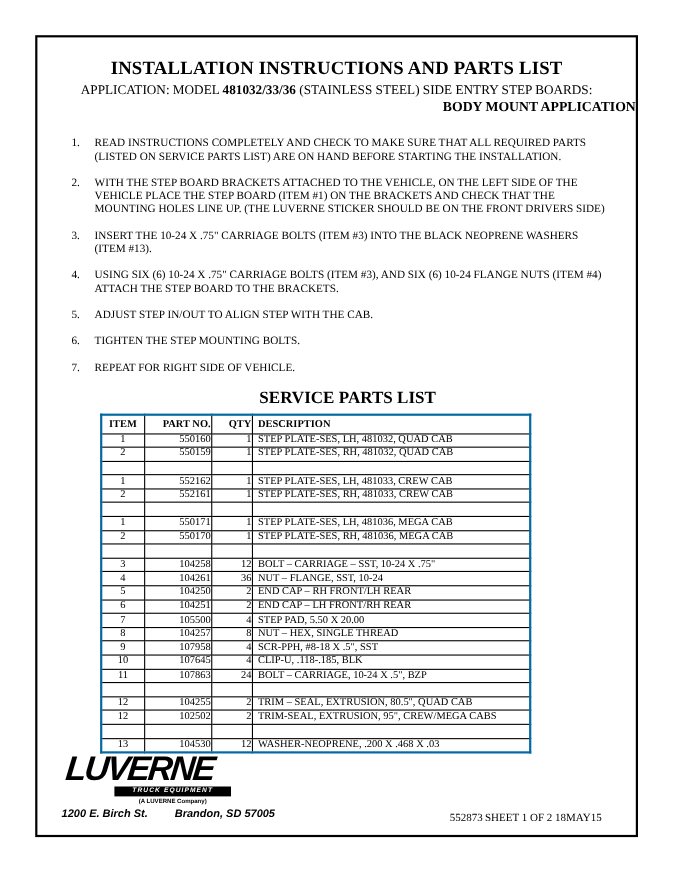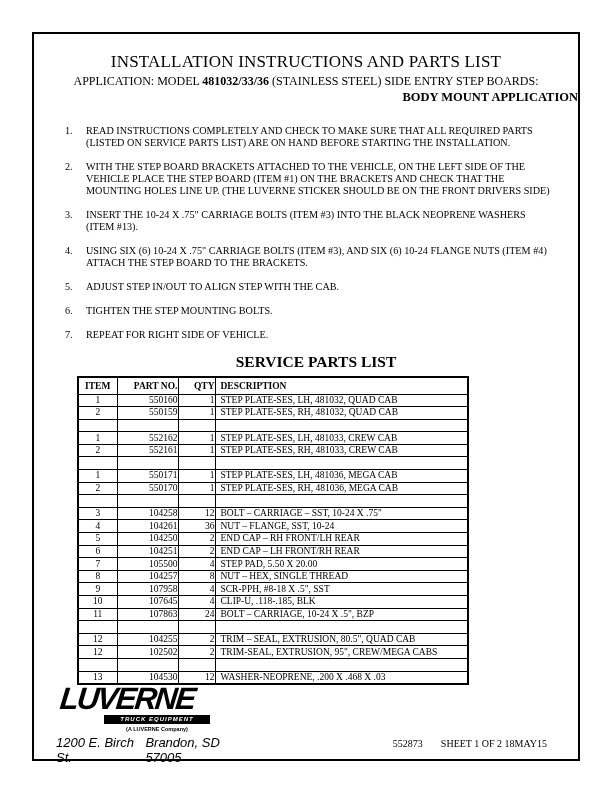--- a/index.html
+++ b/index.html
@@ -6,34 +6,34 @@
   html,body { width:612px; height:792px; background:#fff; }
   body { font-family:"Liberation Serif", serif; color:#000; position:relative; overflow:hidden; }
 
   .frame {
     position:absolute; left:32px; top:32px; width:548px; height:729px;
     border:2px solid #000;
   }
 
   
   .hdr { margin-top:18px; text-align:center; }
-  .hdr-title { font-size:17px; font-weight:normal; letter-spacing:0.2px; }
+  .hdr-title { font-size:17px; font-weight:bold; letter-spacing:0.2px; }
   .hdr-app   { font-size:12px; margin-top:2px; }
   .hdr-app .b { font-weight:bold; }
   .hdr-sub   { font-size:12.5px; font-weight:bold; margin-top:1px;text-align:right; }
 
   
   .inst-list { margin:20px 20px 0 31px; }
   .inst { display:flex; font-size:10.2px; line-height:12px; margin-bottom:12px; }
   .inst-num { width:21px; flex:0 0 21px; }
   .inst-text { width:470px; }
 
   
   .parts-title { text-align:center; font-size:15.5px; font-weight:bold; margin-top:7px; margin-bottom:5px;padding-left:20px; }
-  table.parts { border-collapse:collapse; margin-left:43px; width:390px; border:2px solid #000000; table-layout:fixed; }
+  table.parts { border-collapse:collapse; margin-left:57px; width:390px; border:2px solid #0369a1; table-layout:fixed; }
   table.parts th, table.parts td { border:1px solid #000; font-size:9.5px; overflow:hidden; white-space:nowrap; }
   table.parts th { height:17px; font-weight:bold; }
   table.parts td { height:12.6px; line-height:11px; }
   .col-item { width:39px; text-align:center; }
   .col-part { width:61px; text-align:right; }
   .col-qty  { width:37px; text-align:right; }
   .col-desc { width:253px; text-align:left; padding-left:5px; }
   th.col-desc { padding-left:5px; }
   table.parts thead th { border-bottom:1.5px solid #000; }
 
@@ -49,27 +49,27 @@
     font-family:"Liberation Sans", sans-serif; font-weight:bold; font-style:italic;
     font-size:6px; line-height:9px; letter-spacing:1px;
   }
   .logo-company {
     position:absolute; left:58px; top:692px; width:130px; text-align:center;
     font-family:"Liberation Sans", sans-serif; font-weight:bold; font-size:5.5px;
   }
   .logo-address {
     position:absolute; left:22px; top:701px; width:194px;
     display:flex; justify-content:space-between;
-    font-family:"Liberation Sans", sans-serif; font-weight:normal; font-style:italic;
-    font-size:13px;
+    font-family:"Liberation Sans", sans-serif; font-weight:bold; font-style:italic;
+    font-size:10px;
   }
   .sheet-info {
     position:absolute; right:31px; top:704px; font-size:10px;
   }
-  .sheet-info .doc-num { margin-right:18px; }
+  .sheet-info .doc-num { margin-right:2px; }
 </style>
 </head>
 <body>
 
 <div class="frame">
 
   <div class="hdr">
     <div class="hdr-title">INSTALLATION INSTRUCTIONS AND PARTS LIST</div>
     <div class="hdr-app"><span>APPLICATION: MODEL </span><span class="b">481032/33/36</span><span> (STAINLESS STEEL) SIDE ENTRY STEP BOARDS:</span></div>
     <div class="hdr-sub">BODY MOUNT APPLICATION</div>

